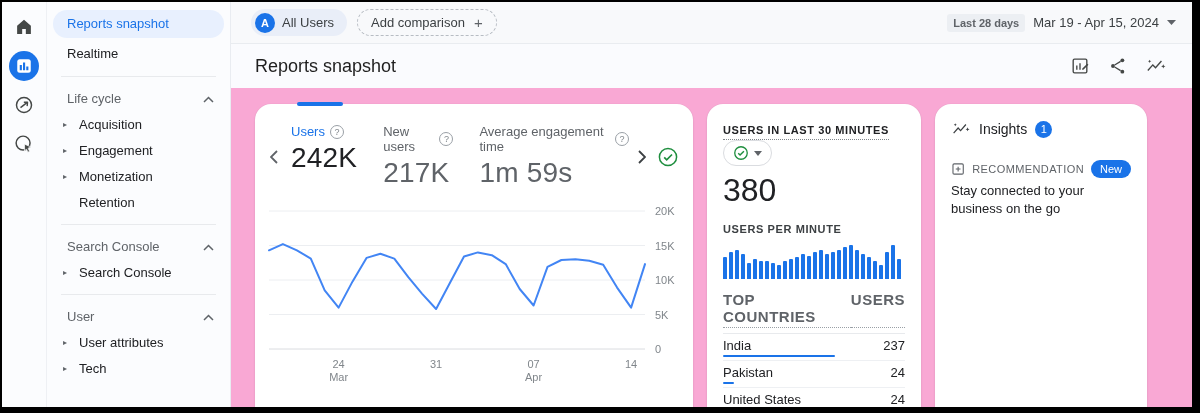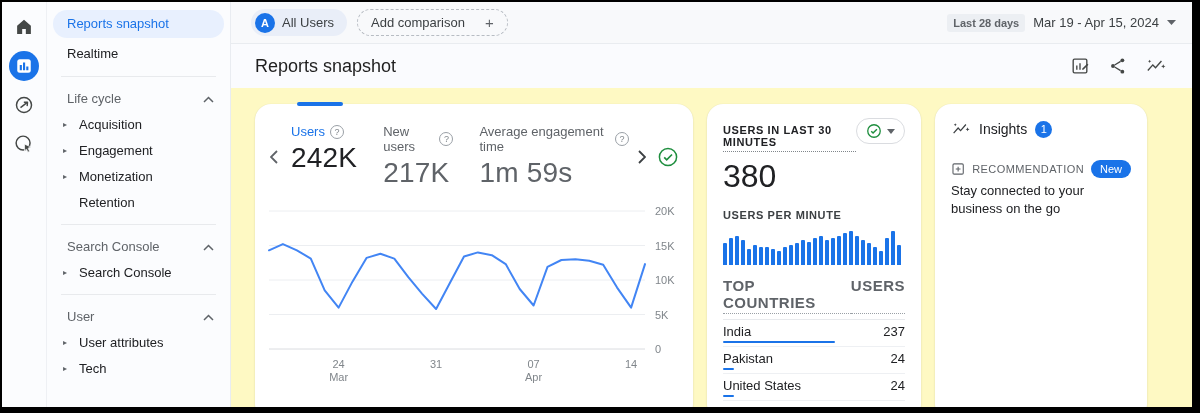--- a/index.html
+++ b/index.html
@@ -1,38 +1,38 @@
 <!DOCTYPE html>
 <html><head>
 <meta charset="utf-8">
 <style>
   * { box-sizing: border-box; margin: 0; padding: 0; }
   html,body { width:1200px; height:413px; overflow:hidden; }
   body { background:#000; font-family:"Liberation Sans","DejaVu Sans",sans-serif; position:relative; }
-  .frame { position:absolute; top:2px; left:2px; right:8px; bottom:6px; background:#fef9c3; display:flex; overflow:hidden; }
+  .frame { position:absolute; top:2px; left:2px; right:8px; bottom:6px; background:#f9a8d4; display:flex; overflow:hidden; }
 
   
   .rail { width:45px; background:#fbfcfe; border-right:1px solid #eef0f4; display:flex; flex-direction:column; align-items:center; padding-top:10px; gap:9px; flex:none; }
   .rail-btn { width:30px; height:30px; border:none; background:transparent; display:flex; align-items:center; justify-content:center; cursor:pointer; border-radius:50%; }
 
   
   .sidebar { width:184px; background:#fbfcfe; border-right:1px solid #e9ecf1; padding:8px 6px 0 6px; flex:none; font-size:13px; color:#202124; }
   .nav-link { height:28px; line-height:28px; padding-left:14px; border-radius:14px; margin-bottom:2px; cursor:pointer; white-space:nowrap; }
   .nav-link.selected { background:#e8f0fe; color:#1a73e8; font-weight:500; }
   .nav-divider { height:1px; background:#e8eaed; margin:8px 8px 4px 8px; }
   .nav-section { display:flex; align-items:center; justify-content:space-between; padding:10px 10px 6px 14px; color:#5f6368; cursor:pointer; }
   .nav-child { position:relative; height:26px; line-height:26px; padding-left:26px; cursor:pointer; white-space:nowrap; }
   .nav-child .tri { position:absolute; left:10px; top:0; font-size:8px; color:#5f6368; }
 
   
   .main { flex:1; display:flex; flex-direction:column; min-width:0; }
   .topbar { height:42px; background:#f8f9fb; border-bottom:1px solid #e9ecf0; display:flex; align-items:center; padding:0 16px 0 20px; flex:none; }
   .aud-pill { display:flex; align-items:center; gap:7px; background:#e9eef8; border-radius:15px; height:27px; padding:0 13px 0 4px; font-size:13px; color:#3c4043; cursor:pointer; }
   .aud-circle { width:20px; height:20px; border-radius:50%; background:#1a73e8; color:#fff; font-size:11px; font-weight:700; display:flex; align-items:center; justify-content:center; }
-  .add-comp { display:flex; align-items:center; gap:20px; border:1px dashed #b7bcc3; background:transparent; border-radius:15px; height:27px; padding:0 13px; font-size:13px; color:#3c4043; margin-left:10px; cursor:pointer; font-family:inherit; }
+  .add-comp { display:flex; align-items:center; gap:9px; border:1px dashed #b7bcc3; background:transparent; border-radius:15px; height:27px; padding:0 13px; font-size:13px; color:#3c4043; margin-left:10px; cursor:pointer; font-family:inherit; }
   .add-comp .plus { font-size:15px; color:#5f6368; }
   .date-area { margin-left:auto; display:flex; align-items:center; gap:8px; cursor:pointer; }
   .date-chip { background:#eceff3; border-radius:3px; font-size:11px; font-weight:700; color:#5f6368; padding:3px 6px; }
   .date-text { font-size:13px; color:#3c4043; }
 
   .titlerow { height:44px; background:#fafbfe; display:flex; align-items:center; padding:0 24px; flex:none; }
   .page-title { font-size:18px; font-weight:400; color:#1f1f1f; }
   .title-actions { margin-left:auto; display:flex; align-items:center; gap:14px; }
   .icon-btn { border:none; background:transparent; cursor:pointer; width:24px; height:24px; display:flex; align-items:center; justify-content:center; }
 
@@ -51,21 +51,21 @@
   .metric { cursor:pointer; }
   .metric .lbl-row { display:flex; align-items:center; gap:5px; font-size:13px; color:#5f6368; }
   .metric.selected .lbl-row { color:#1a73e8; font-weight:500; }
   .metric .val { font-size:28px; font-weight:400; color:#5f6368; margin-top:3px; letter-spacing:.2px; }
   .metric.selected .val { color:#202124; }
   .qmark { width:14px; height:14px; border:1px solid #9aa0a6; border-radius:50%; font-size:9px; color:#80868b; display:inline-flex; align-items:center; justify-content:center; flex:none; }
   .metric-row .chev-right { margin-left:auto; }
   #line-chart { display:block; margin-top:10px; }
 
   
-  .rt-head { display:flex; align-items:flex-start; justify-content:space-between; }
+  .rt-head { display:flex; align-items:flex-start; justify-content:space-between;flex-direction:column; }
   .rt-title { font-size:11px; font-weight:700; letter-spacing:.6px; color:#202124; border-bottom:1px dotted #80868b; padding-bottom:3px; margin-top:6px; }
   .rt-pill { display:flex; align-items:center; gap:5px; border:1px solid #dadce0; border-radius:14px; background:#fff; height:26px; padding:0 9px; cursor:pointer; }
   .rt-value { font-size:32px; color:#202124; margin-top:6px; }
   .rt-sub { font-size:11px; font-weight:700; letter-spacing:.6px; color:#3c4043; margin-top:14px; }
   .rt-bars { display:flex; align-items:flex-end; gap:2px; height:36px; margin-top:8px; }
   .rt-bars .bar { width:4px; background:#1a73e8; border-radius:1px 1px 0 0; flex:none; }
   .tc-head { display:flex; justify-content:space-between; margin-top:12px; padding-bottom:5px; border-bottom:1px solid #e8eaed; }
   .tc-head span { font-size:15px; font-weight:700; letter-spacing:.5px; color:#5f6368; border-bottom:1px dotted #9aa0a6; padding-bottom:2px; }
   .tc-row { display:flex; justify-content:space-between; align-items:flex-start; padding:4px 0 3px 0; border-bottom:1px solid #eef0f3; }
   .tc-row:last-of-type { border-bottom:none; }

